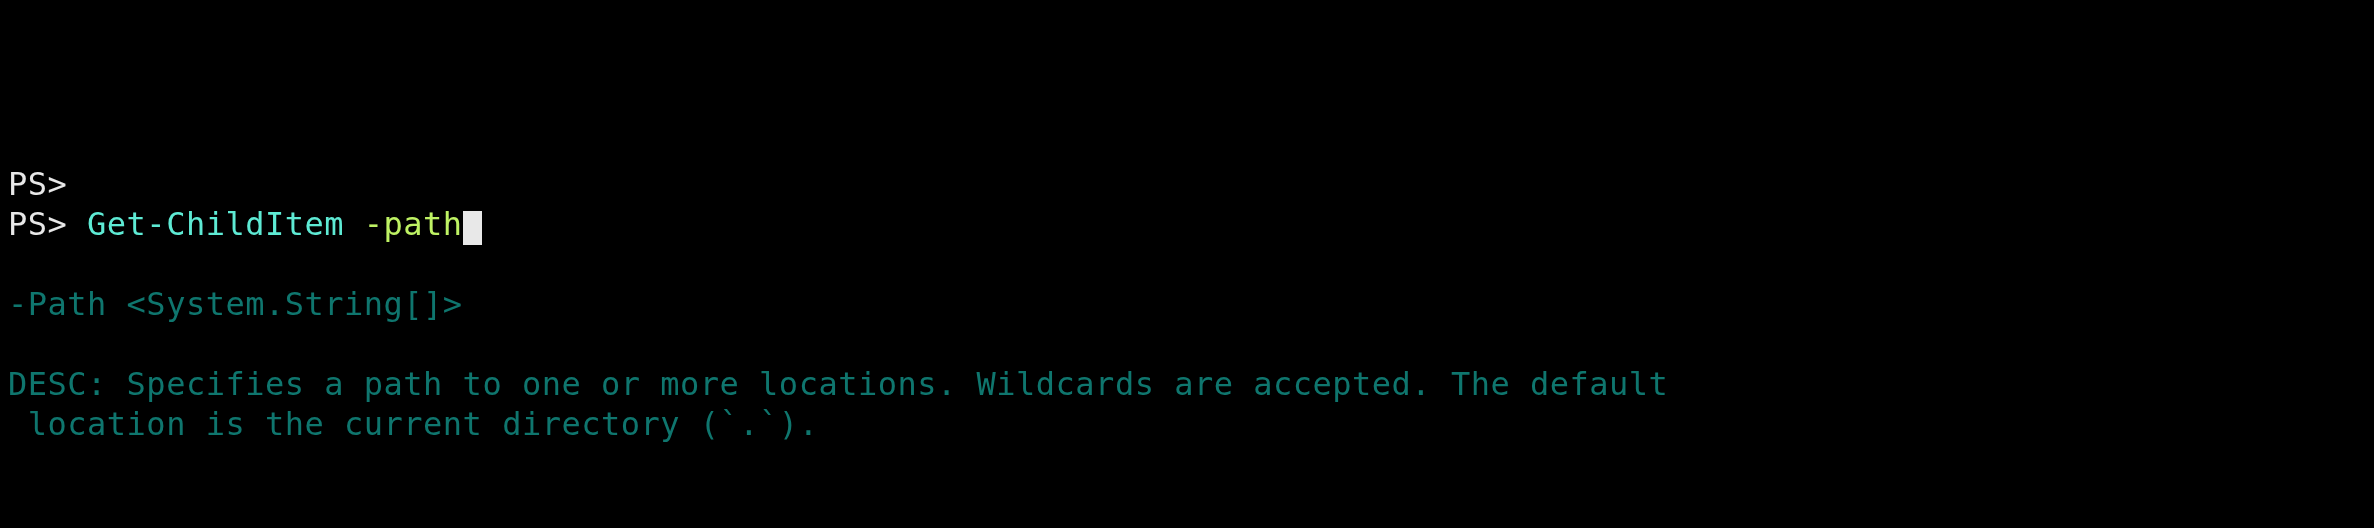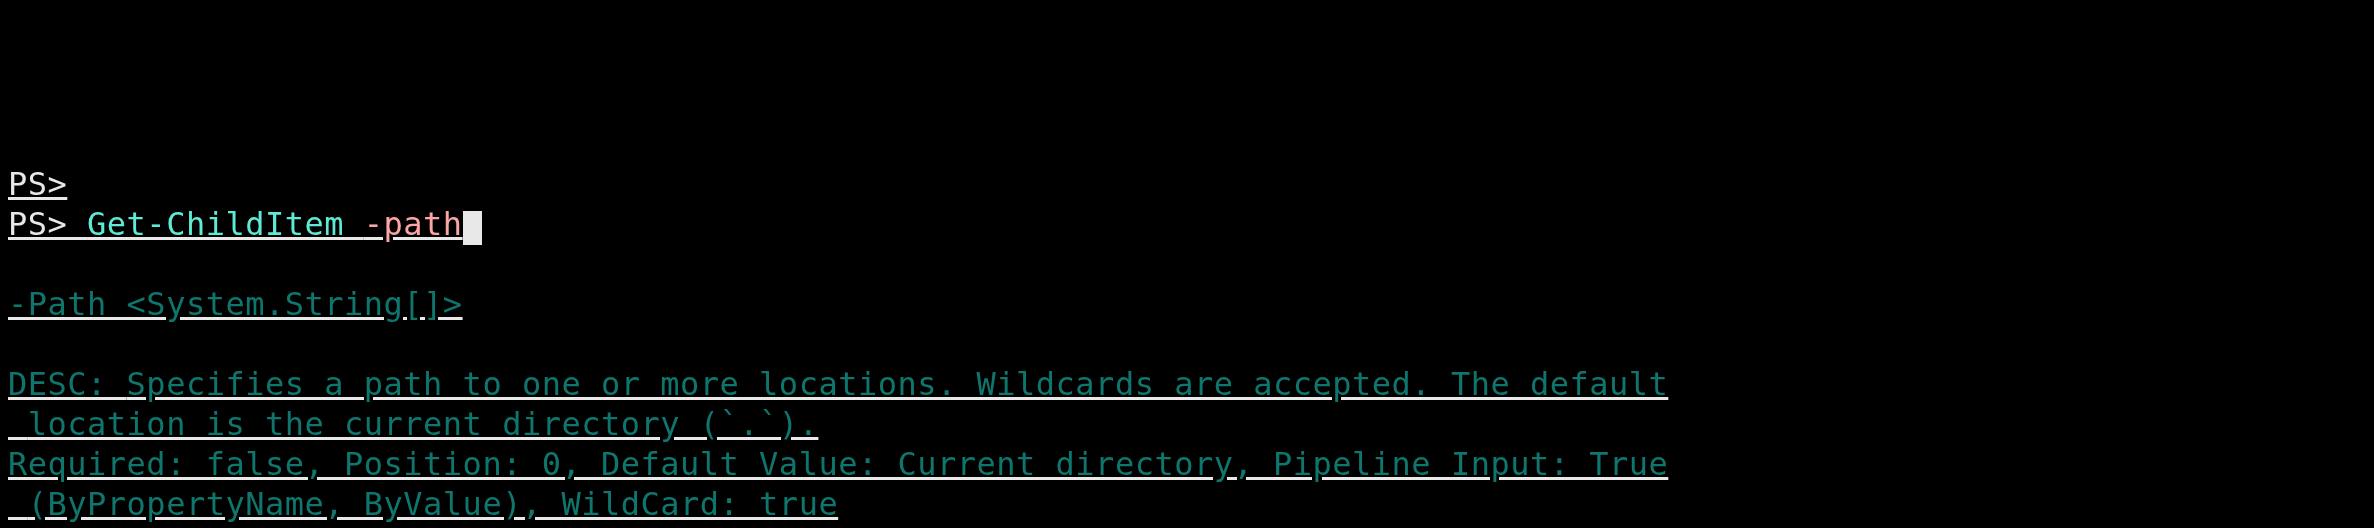--- a/index.html
+++ b/index.html
@@ -15,30 +15,29 @@
       line-height: 1.25;
       padding: 4px 8px;
       white-space: pre-wrap;
       width: 2374px;
       height: 528px;
       overflow: hidden;
       letter-spacing: 0.5px;
     }
     .terminal {
       font-family: inherit;
-      text-decoration: underline;
     }
     .prompt {
       color: #e8e8e8;
     }
     .cmdlet {
       color: #5eead4;
     }
     .param {
-      color: #fca5a5;
+      color: #bef264;
     }
     .cursor {
       display: inline-block;
       width: 19px;
       height: 34px;
       background-color: #e8e8e8;
       vertical-align: text-bottom;
       margin-bottom: -2px;
     }
     .help-text {
@@ -51,17 +50,16 @@
       display: block;
       height: 1.25em;
     }
   </style>
 </head>
 <body>
 
 
 
 <div class="terminal"><span class="line"><span class="prompt">PS&gt;</span></span><span class="line"><span class="prompt">PS&gt; </span><span class="cmdlet">Get-ChildItem</span><span> </span><span class="param">-path</span><span class="cursor"></span></span><span class="blank"></span><span class="line help-text">-Path &lt;System.String[]&gt;</span><span class="blank"></span><span class="line help-text"><span>DESC: </span><span>Specifies a path to one or more locations. Wildcards are accepted. The default
- location is the current directory (`.`).</span></span><span class="line help-text">Required: false, Position: 0, Default Value: Current directory, Pipeline Input: True
- (ByPropertyName, ByValue), WildCard: true</span></div>
+ location is the current directory (`.`).</span></span></div>
 
 
 
 
 </body></html>

